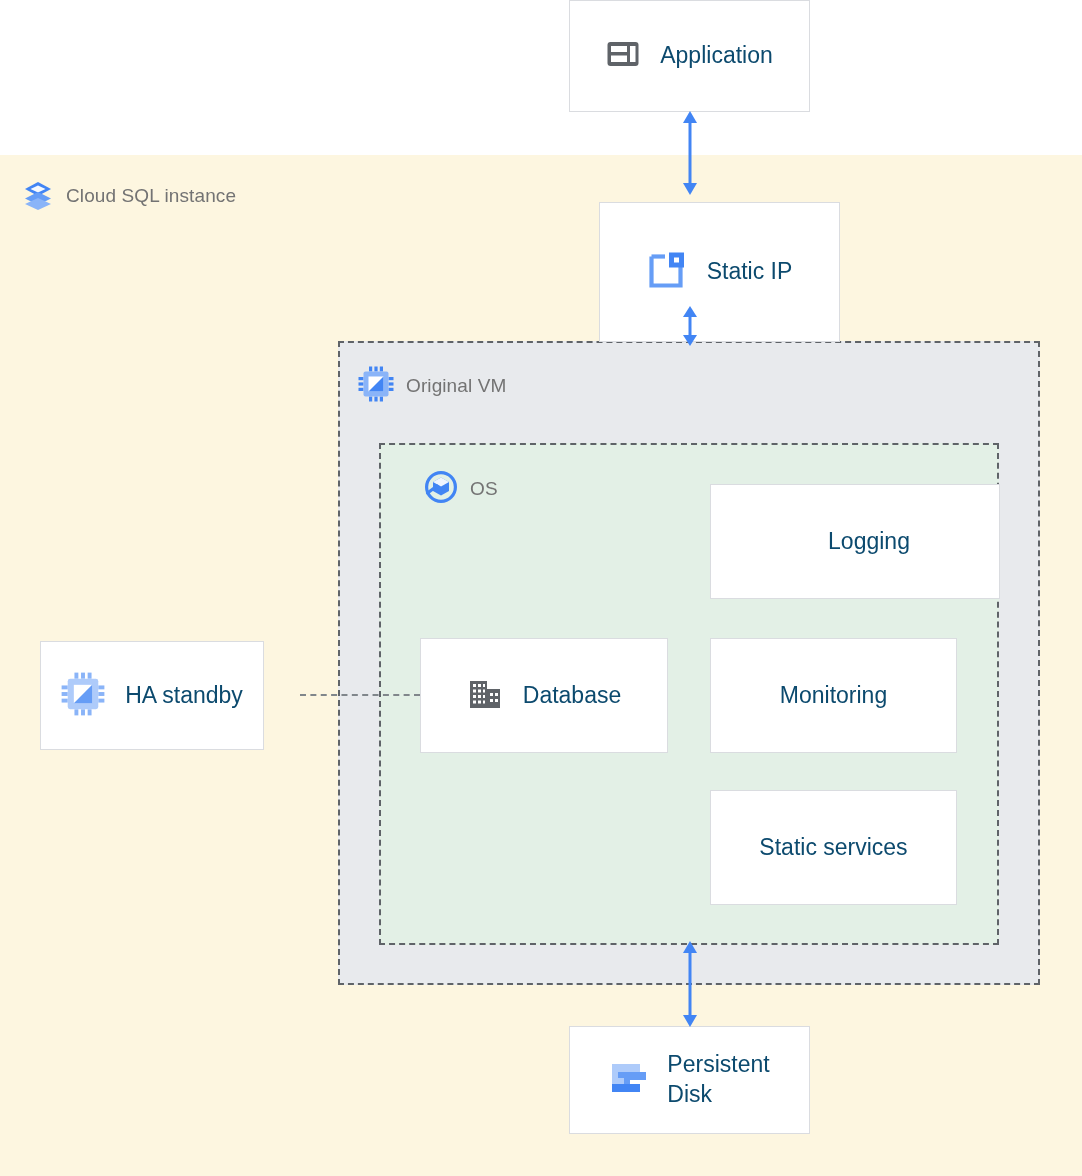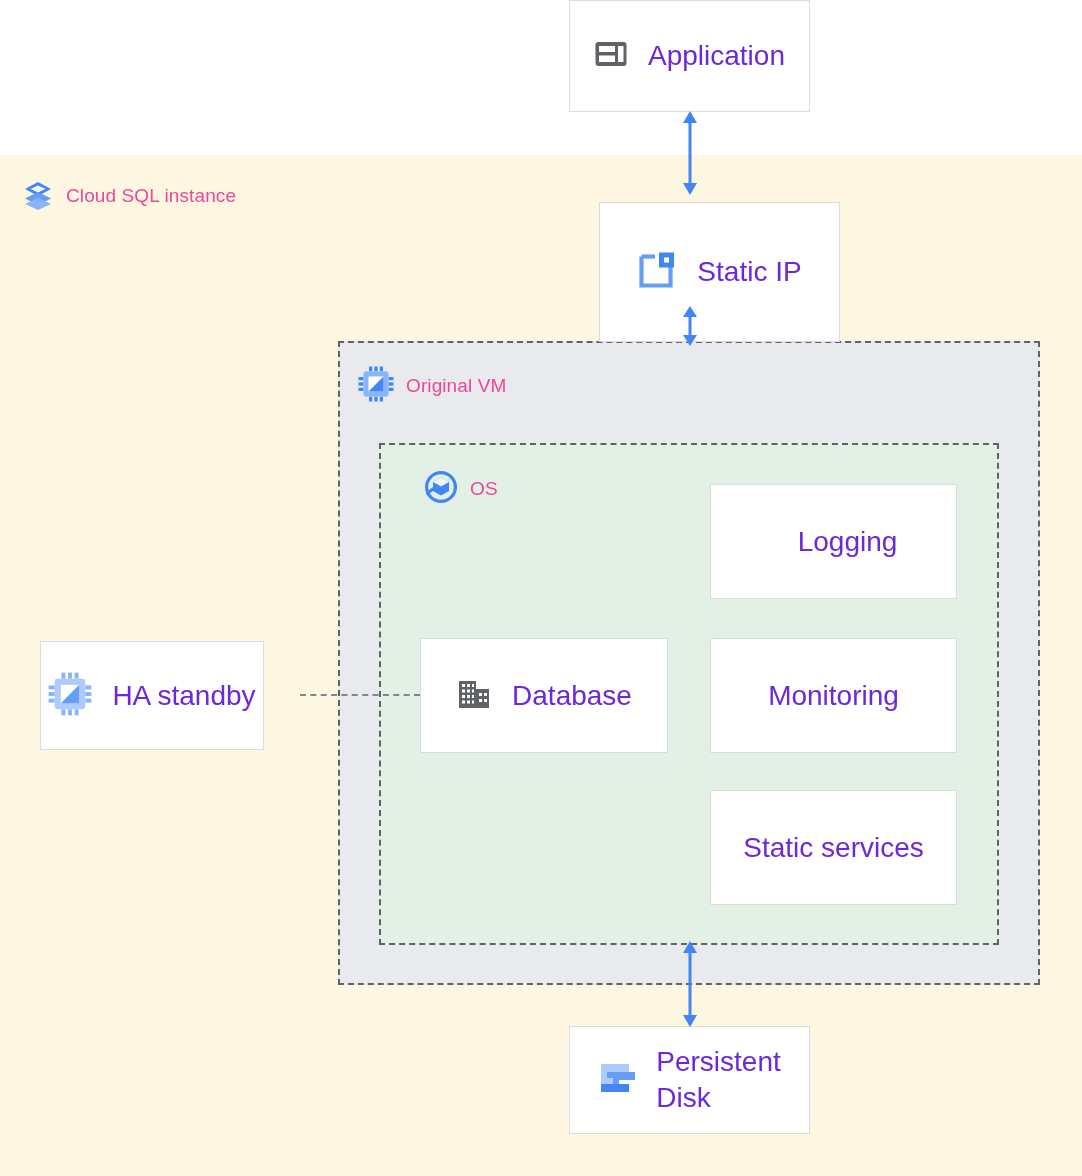--- a/index.html
+++ b/index.html
@@ -28,40 +28,40 @@
     width: 620px; height: 502px;
     background: #e3f0e6;
     border: 2px dashed #5f6368;
   }
 
   
   .region-head {
     position: absolute; display: flex; align-items: center; gap: 12px;
   }
   .region-head .rlabel {
-    font-size: 19px; color: #ec4899; letter-spacing: .1px; white-space: nowrap;
+    font-size: 19px; color: #737373; letter-spacing: .1px; white-space: nowrap;
   }
   .head-cloudsql { left: 22px; top: 178px; }
   .head-vm { left: 358px; top: 366px; }
   .head-os { left: 424px; top: 470px; }
 
   
   .node {
     position: absolute; background: #ffffff; border: 1px solid #dadce0;
     display: flex; align-items: center; justify-content: center;
   }
   .node .inner { display: flex; align-items: center; gap: 20px; }
   .node .label {
-    font-size: 28px; color: #6d28d9; line-height: 1.28; white-space: pre-line;
+    font-size: 23px; color: #0c4a6e; line-height: 1.28; white-space: pre-line;
   }
   .node.centered .label { text-align: center; }
 
   .node-application { left: 569px; top: 0px;  width: 241px; height: 112px; }
   .node-staticip    { left: 569px; top: 202px; width: 241px; height: 140px; margin-left: 30px; }
-  .node-logging     { left: 710px; top: 484px; width: 247px; height: 115px; padding-left: 28px; }
+  .node-logging     { left: 710px; top: 484px; width: 290px; height: 115px; padding-left: 28px; }
   .node-monitoring  { left: 710px; top: 638px; width: 247px; height: 115px; }
   .node-other       { left: 710px; top: 790px; width: 247px; height: 115px; }
   .node-database    { left: 420px; top: 638px; width: 248px; height: 115px; }
   .node-hastandby   { left: 40px;  top: 641px; width: 224px; height: 109px; }
   .node-pdisk       { left: 569px; top: 1026px; width: 241px; height: 108px; }
 
   .node-pdisk .inner { gap: 18px; }
   .node-pdisk .label { line-height: 1.3; }
 
   

